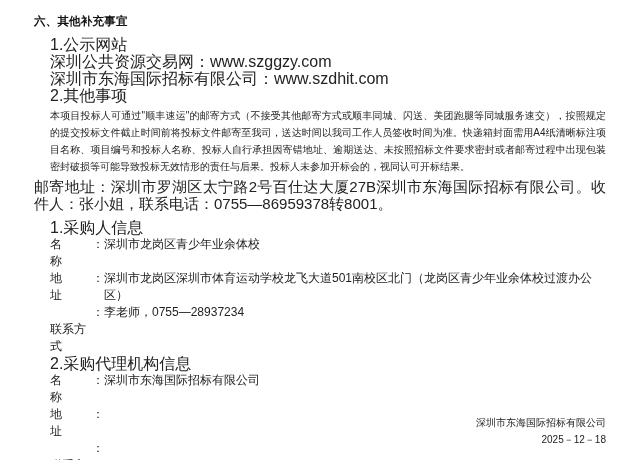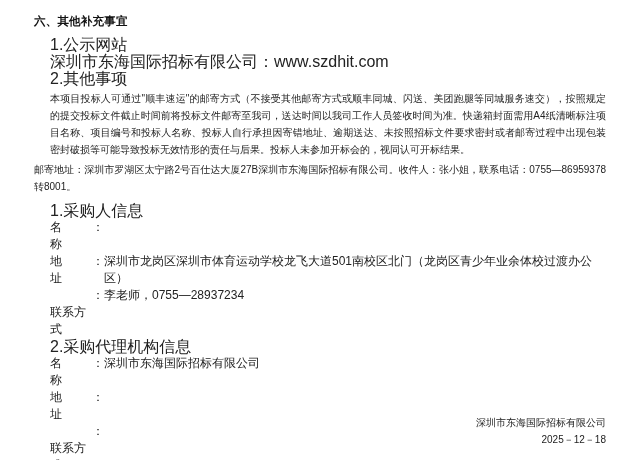--- a/index.html
+++ b/index.html
@@ -48,21 +48,21 @@
     color: #222;
     margin: 0;
     padding-left: 16px;
     text-align: justify;
     text-justify: inter-ideograph;
   }
   .para.first {
     text-indent: 0;
   }
   .mail {
-    font-size: 10px;
+    font-size: 15px;
     line-height: 17px;
     color: #222;
     margin: 0;
     padding-left: 0;
     text-align: justify;
   }
   .kv {
     font-size: 12px;
     line-height: 17px;
     color: #222;
@@ -102,39 +102,41 @@
   }
 </style>
 </head>
 <body>
 
 <div class="page">
 
   <h2 class="sec-title">六、其他补充事宜</h2>
 
   <p class="line">1.公示网站</p>
+  <p class="line sub">深圳公共资源交易网：www.szggzy.com</p>
   <p class="line sub">深圳市东海国际招标有限公司：www.szdhit.com</p>
 
   <p class="line">2.其他事项</p>
 
   <div class="gap-s"></div>
 
   <p class="para first">本项目投标人可通过"顺丰速运"的邮寄方式（不接受其他邮寄方式或顺丰同城、闪送、美团跑腿等同城服务速交），按照规定的提交投标文件截止时间前将投标文件邮寄至我司，送达时间以我司工作人员签收时间为准。快递箱封面需用A4纸清晰标注项目名称、项目编号和投标人名称、投标人自行承担因寄错地址、逾期送达、未按照招标文件要求密封或者邮寄过程中出现包装密封破损等可能导致投标无效情形的责任与后果。投标人未参加开标会的，视同认可开标结果。</p>
 
   <div class="gap-s"></div>
 
   <p class="mail">邮寄地址：深圳市罗湖区太宁路2号百仕达大厦27B深圳市东海国际招标有限公司。收件人：张小姐，联系电话：0755—86959378转8001。</p>
 
   <div class="gap-m"></div>
 
 
   <p class="line">1.采购人信息</p>
   <div class="kv">
     <span class="k">名　称</span>
     <span class="sep">：</span>
+    <span class="v">深圳市龙岗区青少年业余体校</span>
   </div>
   <div class="kv">
     <span class="k">地　址</span>
     <span class="sep">：</span>
     <span class="v">深圳市龙岗区深圳市体育运动学校龙飞大道501南校区北门（龙岗区青少年业余体校过渡办公区）</span>
   </div>
   <div class="kv">
     <span class="k wide">联系方式</span>
     <span class="sep">：</span>
     <span class="v">李老师，0755—28937234</span>

